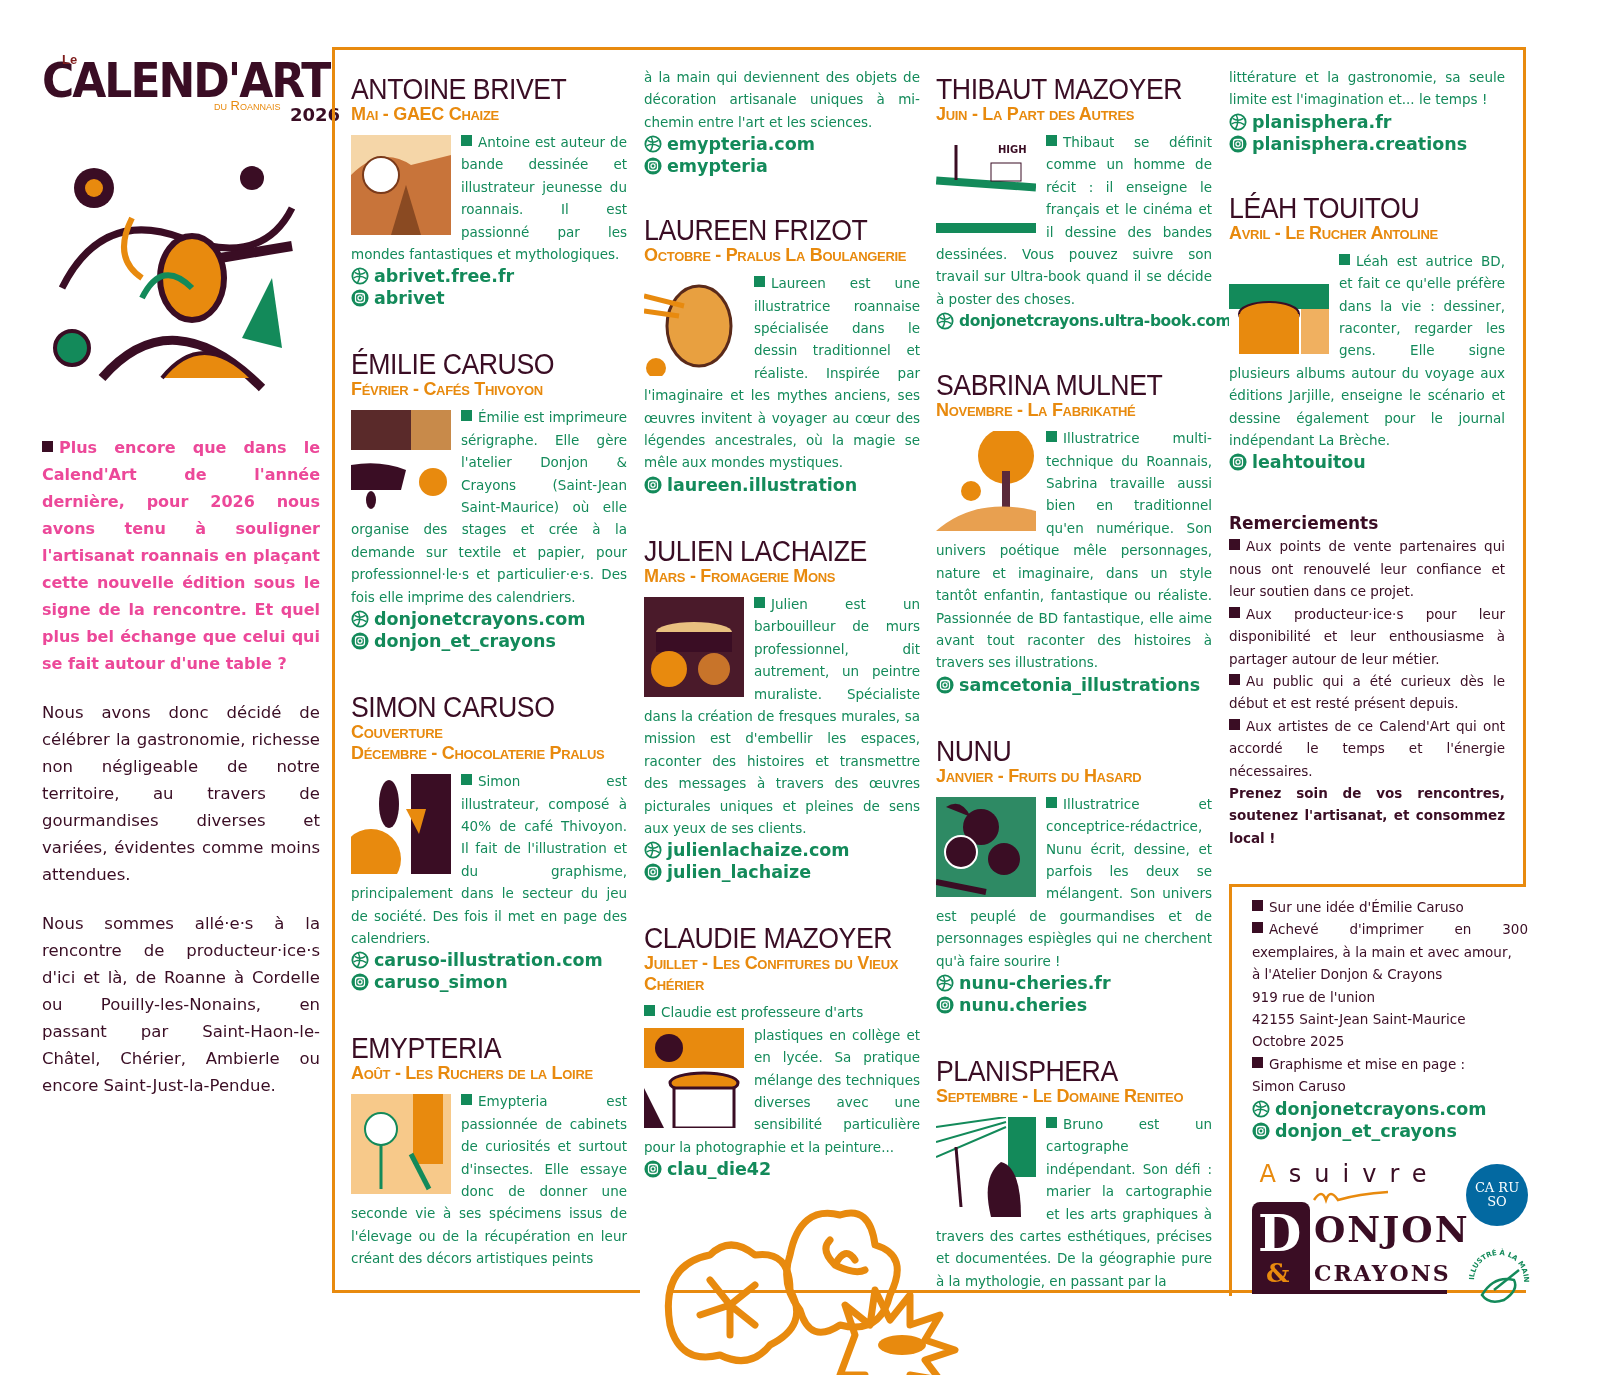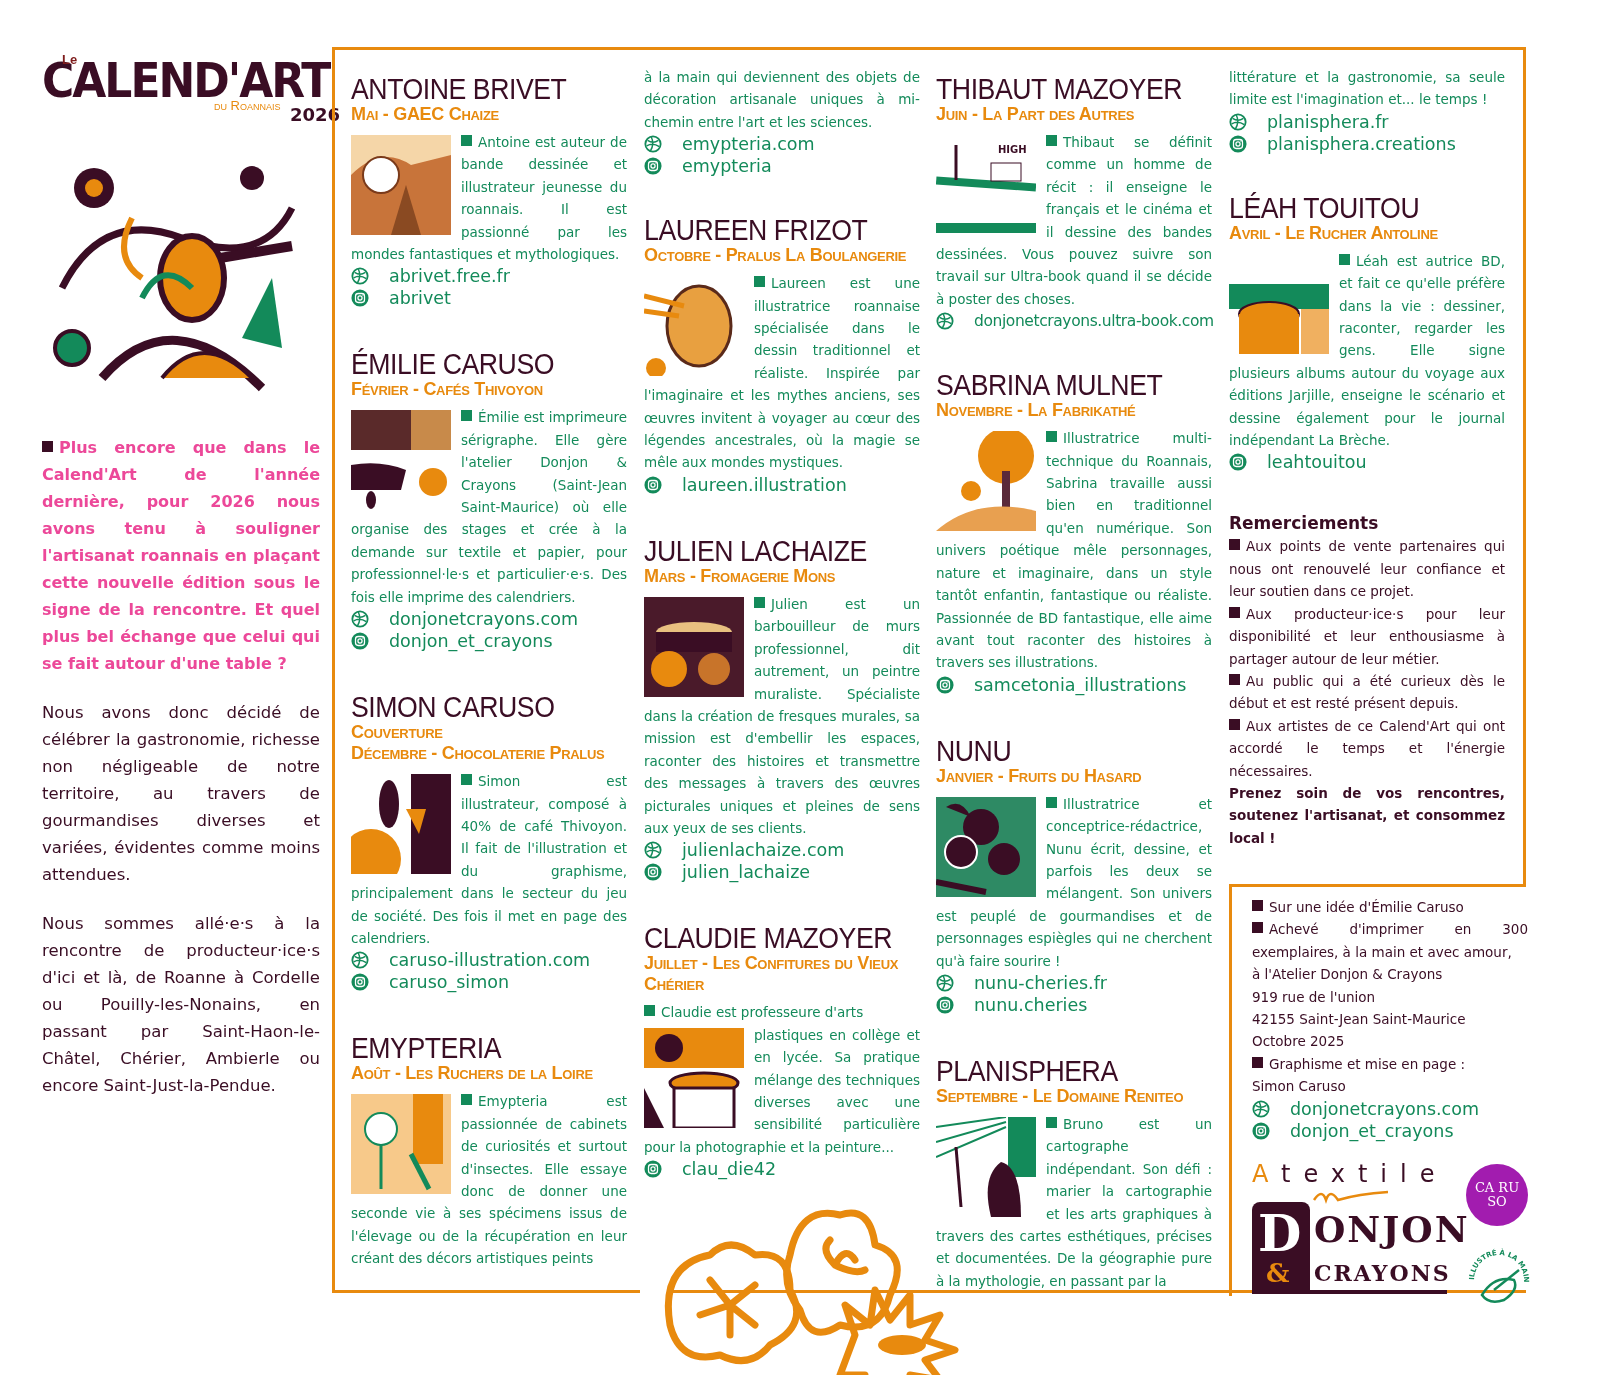--- a/index.html
+++ b/index.html
@@ -27,21 +27,21 @@
   #frame-right { position: absolute; left: 1523px; top: 47px; width: 3px; height: 840px; background: #e88a0e; }
   #frame-bottom-gap { position: absolute; left: 1229px; top: 884px; width: 297px; height: 3px; background: #e88a0e; }
   #frame-inner-vert { position: absolute; left: 1229px; top: 884px; width: 3px; height: 412px; background: #e88a0e; }
 
   .col { position: absolute; width: 276px; }
   .entry { margin-bottom: 26px; }
   .name { font-family: "Liberation Sans", sans-serif; font-size: 29px; line-height: 30px; color: #3a0d24; letter-spacing: -0.5px; transform: scaleX(0.92); transform-origin: left; white-space: nowrap; }
   .sponsor { font-family: "Liberation Sans", sans-serif; font-weight: bold; font-size: 18px; line-height: 21px; color: #e88a0e; font-variant: small-caps; letter-spacing: -0.3px; }
   .body { margin-top: 6px; font-family: "DejaVu Sans", sans-serif; font-size: 13.5px; line-height: 22.4px; color: #138a5a; text-align: justify; }
   .thumb { float: left; width: 100px; height: 100px; margin: 4px 10px 4px 0; }
-  .link { font-family: "DejaVu Sans", sans-serif; font-weight: normal; font-size: 17.5px; line-height: 22px; color: #138a5a; display: flex; align-items: center; gap: 20px; white-space: nowrap; }
+  .link { font-family: "DejaVu Sans", sans-serif; font-weight: bold; font-size: 17.5px; line-height: 22px; color: #138a5a; display: flex; align-items: center; gap: 5px; white-space: nowrap; }
   .ico { width: 18px; height: 18px; flex: 0 0 18px; }
 
   
   .rem-title { font-family: "DejaVu Sans", sans-serif; font-weight: bold; font-size: 17px; color: #3a0d24; line-height: 24px; }
   .rem-body { font-family: "DejaVu Sans", sans-serif; font-size: 13.5px; line-height: 22.4px; color: #3a0d24; text-align: justify; }
   .rem-bold { font-weight: bold; }
 
   
   #credits { position: absolute; left: 1252px; top: 896px; width: 276px; }
   .cred { font-family: "DejaVu Sans", sans-serif; font-size: 13.5px; line-height: 22.4px; color: #3a0d24; text-align: justify; }
@@ -51,21 +51,21 @@
   .at-word { font-family: "DejaVu Sans", sans-serif; font-size: 24px; letter-spacing: 13px; color: #3a0d24; text-align: center; }
   .at-word .A { color: #e88a0e; }
   .dc-box { position: absolute; left: 0; top: 42px; width: 195px; height: 92px; }
   .dc-d { position: absolute; left: 0; top: 0; width: 58px; height: 92px; background: #3a0d24; border-radius: 8px 8px 0 0; }
   .dc-dl { position: absolute; left: 6px; top: 2px; font-family: "DejaVu Serif", serif; font-weight: bold; font-size: 50px; color: #fff; }
   .dc-amp { position: absolute; left: 14px; top: 56px; font-family: "DejaVu Serif", serif; font-weight: bold; font-size: 26px; color: #e88a0e; }
   .dc-onjon { position: absolute; left: 62px; top: 6px; font-family: "DejaVu Serif", serif; font-weight: bold; font-size: 36px; color: #3a0d24; letter-spacing: 2px; }
   .dc-crayons { position: absolute; left: 62px; top: 58px; font-family: "DejaVu Serif", serif; font-weight: bold; font-size: 22px; color: #3a0d24; letter-spacing: 2px; }
   .dc-under { position: absolute; left: 58px; top: 88px; width: 137px; height: 4px; background: #3a0d24; }
 
-  .stamp1 { position: absolute; left: 1466px; top: 1164px; width: 62px; height: 62px; border-radius: 50%; background: #a21caf; display: flex; align-items: center; justify-content: center; }
+  .stamp1 { position: absolute; left: 1466px; top: 1164px; width: 62px; height: 62px; border-radius: 50%; background: #0369a1; display: flex; align-items: center; justify-content: center; }
   .stamp1 span { font-family: "DejaVu Serif", serif; font-size: 13px; line-height: 14px; color: #fff; text-align: center; }
   .stamp2 { position: absolute; left: 1464px; top: 1240px; width: 70px; height: 70px; }
 </style>
 </head>
 <body>
 
 <svg width="0" height="0" style="position:absolute">
   <defs>
     <symbol id="i-web" viewBox="0 0 20 20">
       <circle cx="10" cy="10" r="8.5" fill="none" stroke="#138a5a" stroke-width="2"></circle>
@@ -466,21 +466,21 @@
     </div>
   <div class="link">
       <svg class="ico">
         <use href="#i-ig"></use>
       </svg>
       <span>donjon_et_crayons</span>
     </div>
 </div>
 
 <div id="atelier">
-  <div class="at-word"><span class="A">A</span><span>textile</span></div>
+  <div class="at-word"><span class="A">A</span><span>suivre</span></div>
   <svg style="position:absolute; left:60px; top:30px" width="80" height="14">
       <path d="M2 10 q8 -12 12 0 q4 -12 12 0 q20 -6 50 -8" fill="none" stroke="#e88a0e" stroke-width="2.5"></path>
     </svg>
   <div class="dc-box">
     <div class="dc-d"></div>
     <span class="dc-dl">D</span>
     <span class="dc-amp">&amp;</span>
     <span class="dc-onjon">ONJON</span>
     <span class="dc-crayons">CRAYONS</span>
     <div class="dc-under"></div>

